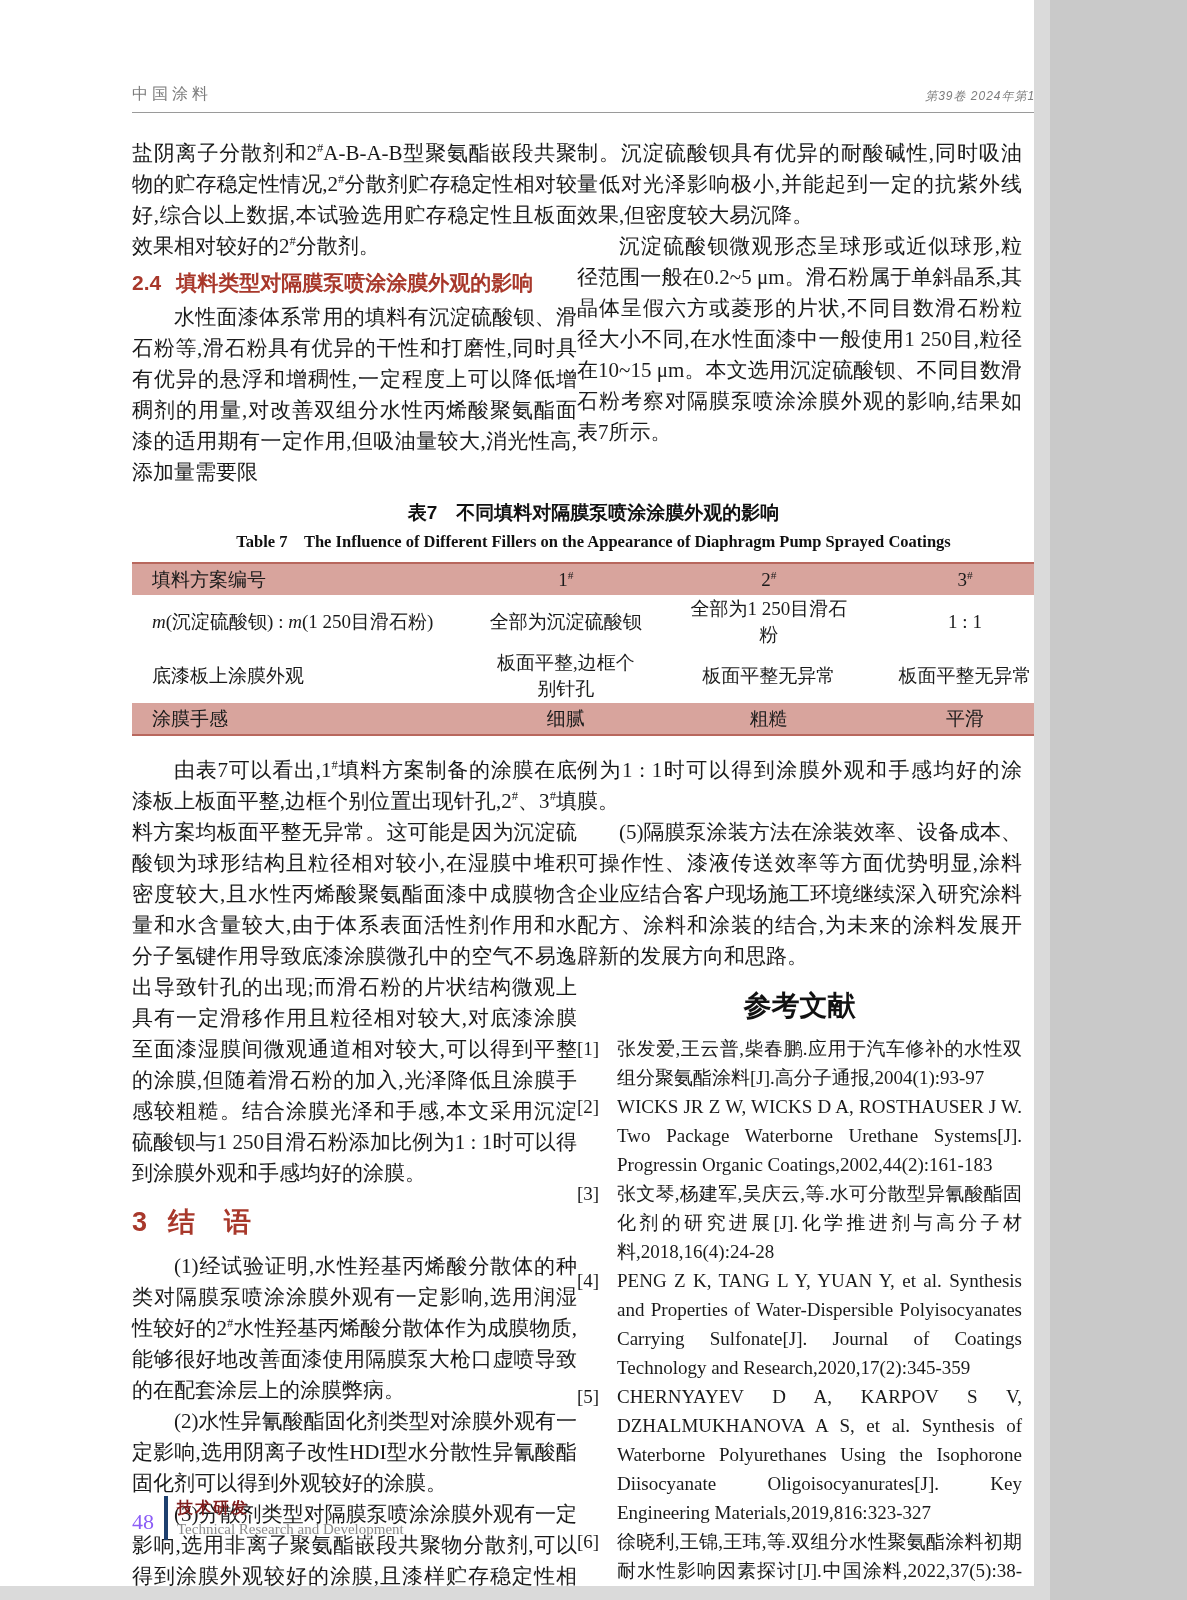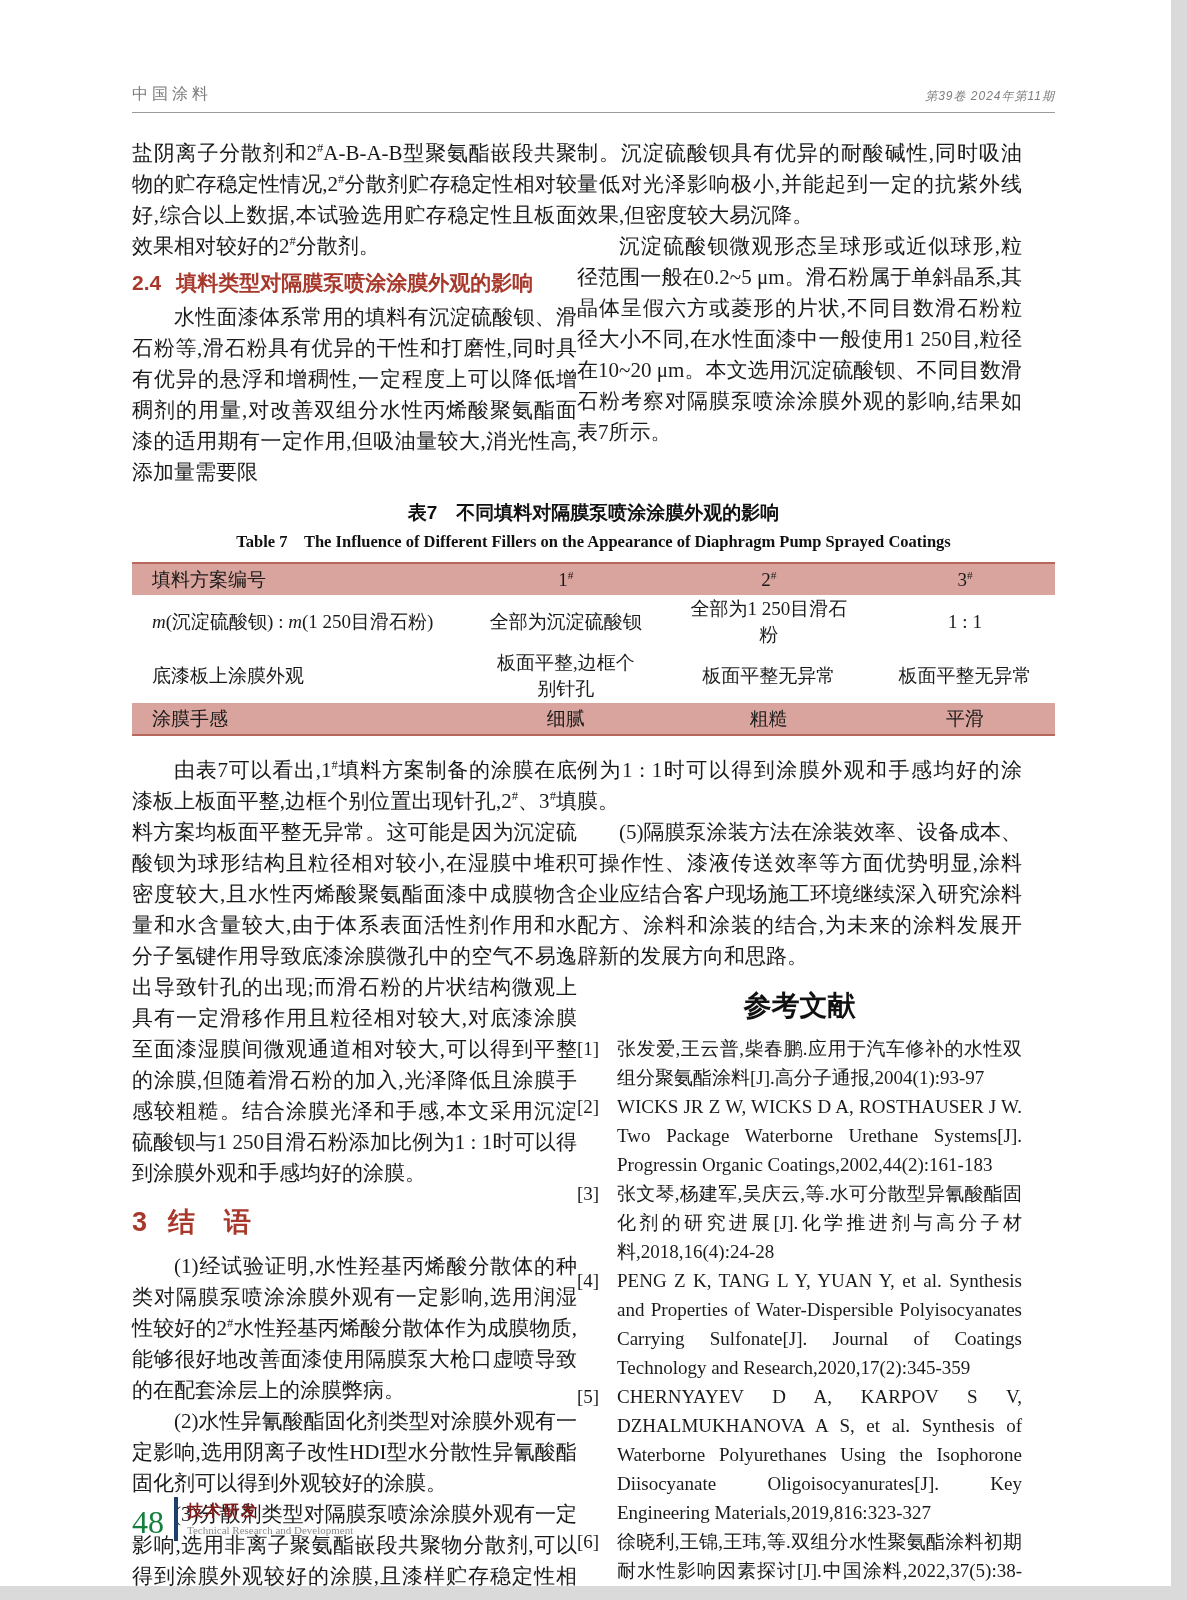--- a/index.html
+++ b/index.html
@@ -1,17 +1,17 @@
 <!DOCTYPE html>
 <html><head>
 <meta charset="utf-8">
 <style>
   html,body { margin:0; padding:0; background:#c9c9c9; }
   .page {
-    position:relative; width:1187px; height:1600px; background:#ffffff;
+    position:relative; width:1050px; height:1600px; background:#ffffff;
     overflow:hidden; font-family:"Liberation Serif", serif; color:#1a1a1a;
   }
   .scan-edge-right { position:absolute; right:0; top:0; width:16px; height:100%; background:#dadada; }
   .scan-edge-bottom { position:absolute; left:0; bottom:0; width:100%; height:14px; background:#dadada; }
   .content { position:absolute; left:132px; top:0; width:923px; }
 
   
   .pg-header {
     padding-top:84px; display:flex; justify-content:space-between; align-items:flex-end;
     border-bottom:1px solid #9a9a9a; padding-bottom:7px;
@@ -63,24 +63,24 @@
   .refs-title {
     text-align:center; font-family:"Liberation Sans", sans-serif; font-weight:bold;
     font-size:28px; margin:15px 0 9px 0; color:#111;
   }
   .ref { display:flex; font-size:19px; line-height:29px; }
   .ref-label { flex:0 0 40px; }
   .ref-text { flex:1; text-align:justify; }
 
   
   .pg-footer { position:absolute; left:132px; top:1496px; display:flex; align-items:center; }
-  .page-num { font-size:32px; color:#15803d; font-family:"Liberation Serif", serif; margin-right:10px; padding-top:8px; }
+  .page-num { font-size:22px; color:#8b5cf6; font-family:"Liberation Serif", serif; margin-right:10px; padding-top:8px; }
   .footer-bar { width:4px; height:44px; background:#1d3f6e; margin-right:9px; }
   .footer-cn { font-family:"Liberation Sans", sans-serif; font-size:16px; font-weight:bold; color:#7f1d1d; letter-spacing:2px; }
-  .footer-en { font-family:"Liberation Serif", serif; font-size:11px; color:#8a8a8a; margin-top:2px; }
+  .footer-en { font-family:"Liberation Serif", serif; font-size:15px; color:#8a8a8a; margin-top:2px; }
 </style>
 </head>
 <body>
 
 <div class="page">
 
   <div class="content">
 
     <div class="pg-header">
       <span class="journal-name">中国涂料</span>
@@ -90,21 +90,21 @@
     <div class="cols top">
       <div class="col">
         <p class="body-text">盐阴离子分散剂和2<sup>#</sup>A-B-A-B型聚氨酯嵌段共聚物的贮存稳定性情况,2<sup>#</sup>分散剂贮存稳定性相对较好,综合以上数据,本试验选用贮存稳定性且板面效果相对较好的2<sup>#</sup>分散剂。</p>
         <h2 class="sec-sub">
           <span class="sec-num">2.4</span><span>填料类型对隔膜泵喷涂涂膜外观的影响</span>
         </h2>
         <p class="body-text indent">水性面漆体系常用的填料有沉淀硫酸钡、滑石粉等,滑石粉具有优异的干性和打磨性,同时具有优异的悬浮和增稠性,一定程度上可以降低增稠剂的用量,对改善双组分水性丙烯酸聚氨酯面漆的适用期有一定作用,但吸油量较大,消光性高,添加量需要限</p>
       </div>
       <div class="col">
         <p class="body-text">制。沉淀硫酸钡具有优异的耐酸碱性,同时吸油量低对光泽影响极小,并能起到一定的抗紫外线效果,但密度较大易沉降。</p>
-        <p class="body-text indent">沉淀硫酸钡微观形态呈球形或近似球形,粒径范围一般在0.2~5 μm。滑石粉属于单斜晶系,其晶体呈假六方或菱形的片状,不同目数滑石粉粒径大小不同,在水性面漆中一般使用1 250目,粒径在10~20 μm。本文选用沉淀硫酸钡、不同目数滑石粉考察对隔膜泵喷涂涂膜外观的影响,结果如表7所示。</p>
+        <p class="body-text indent">沉淀硫酸钡微观形态呈球形或近似球形,粒径范围一般在0.2~5 μm。滑石粉属于单斜晶系,其晶体呈假六方或菱形的片状,不同目数滑石粉粒径大小不同,在水性面漆中一般使用1 250目,粒径在10~15 μm。本文选用沉淀硫酸钡、不同目数滑石粉考察对隔膜泵喷涂涂膜外观的影响,结果如表7所示。</p>
       </div>
     </div>
 
     <div class="table-block">
       <div class="tbl-title-cn">表7　不同填料对隔膜泵喷涂涂膜外观的影响</div>
       <div class="tbl-title-en">Table 7　The Influence of Different Fillers on the Appearance of Diaphragm Pump Sprayed Coatings</div>
       <table class="data-table">
         <colgroup>
           <col style="width:36.5%">
             <col style="width:21%">

